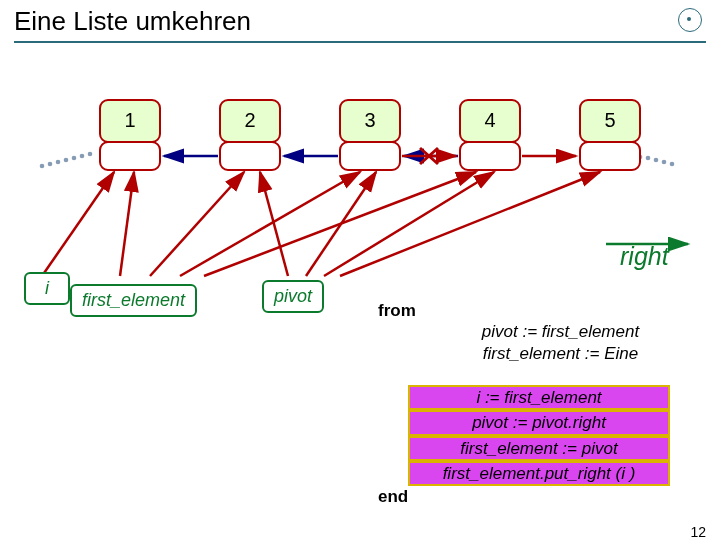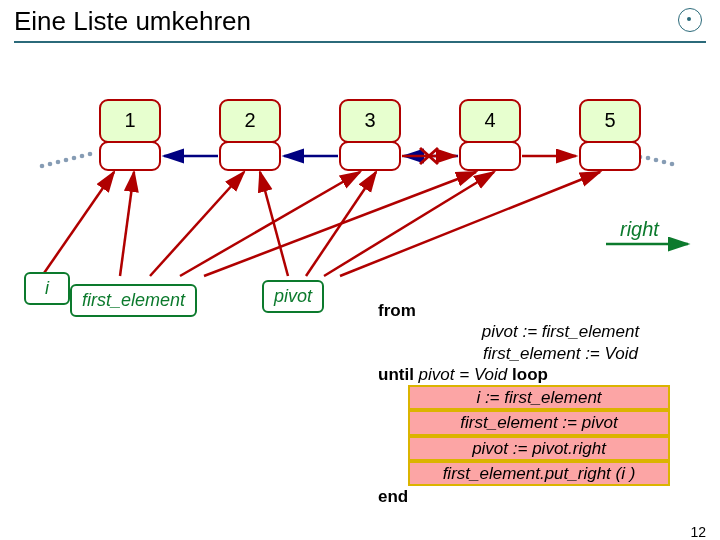--- a/index.html
+++ b/index.html
@@ -59,39 +59,40 @@
     font-family: "Trebuchet MS", sans-serif;
     font-size: 18px;
     color: #0c7a2d;
     padding: 4px 10px;
     text-align: center;
   }
   .right-label {
     position: absolute;
     font-style: italic;
     color: #0c7a2d;
-    font-size: 20px;
+    font-size: 25px;
+    margin-top: 24px;
   }
 
   .code {
     position: absolute;
     left: 378px;
     top: 300px;
     width: 335px;
     font-size: 17px;
     line-height: 1.25;
     color: #000;
   }
   .code .kw { font-weight: bold; text-align: right; }
   .code .it { font-style: italic; text-align: center; }
   .ind1 { padding-left: 30px; display: block; }
   .code-row {
     display: block;
     border: 2px solid #dbb400;
-    background: #fca5a5;
+    background: #d946ef;
     padding: 0 4px;
     margin: 0 0 0 30px;
     width: fit-content;
     min-width: 250px;
   }
 
   .pagenum {
     position: absolute;
     right: 14px;
     bottom: 0;
@@ -230,24 +231,22 @@
 
 <div class="right-label" style="left:620px; top:218px;">right</div>
 
 <div class="varbox" style="left:24px;  top:272px; width:22px;">i</div>
 <div class="varbox" style="left:70px;  top:272px;margin-top:12px;">first_element</div>
 <div class="varbox" style="left:262px; top:280px;">pivot</div>
 
 <div class="code">
   <span class="kw">from</span><br>
   <span class="ind1 it">pivot := first_element</span>
-  <span class="ind1 it">first_element := Void</span>
-  <span>
-    <span class="kw">until </span><span class="it">pivot = Void</span><span class="kw"> loop</span>
-  </span><br>
+  <span class="ind1 it">first_element := Eine</span>
+  <br>
   <span class="code-row it">i := first_element</span>
+  <span class="code-row it">pivot := pivot.right</span>
   <span class="code-row it">first_element := pivot</span>
-  <span class="code-row it">pivot := pivot.right</span>
   <span class="code-row it">first_element.put_right (i )</span>
   <span class="kw">end</span>
 </div>
 
 <div class="pagenum">12</div>
 
 </body></html>

